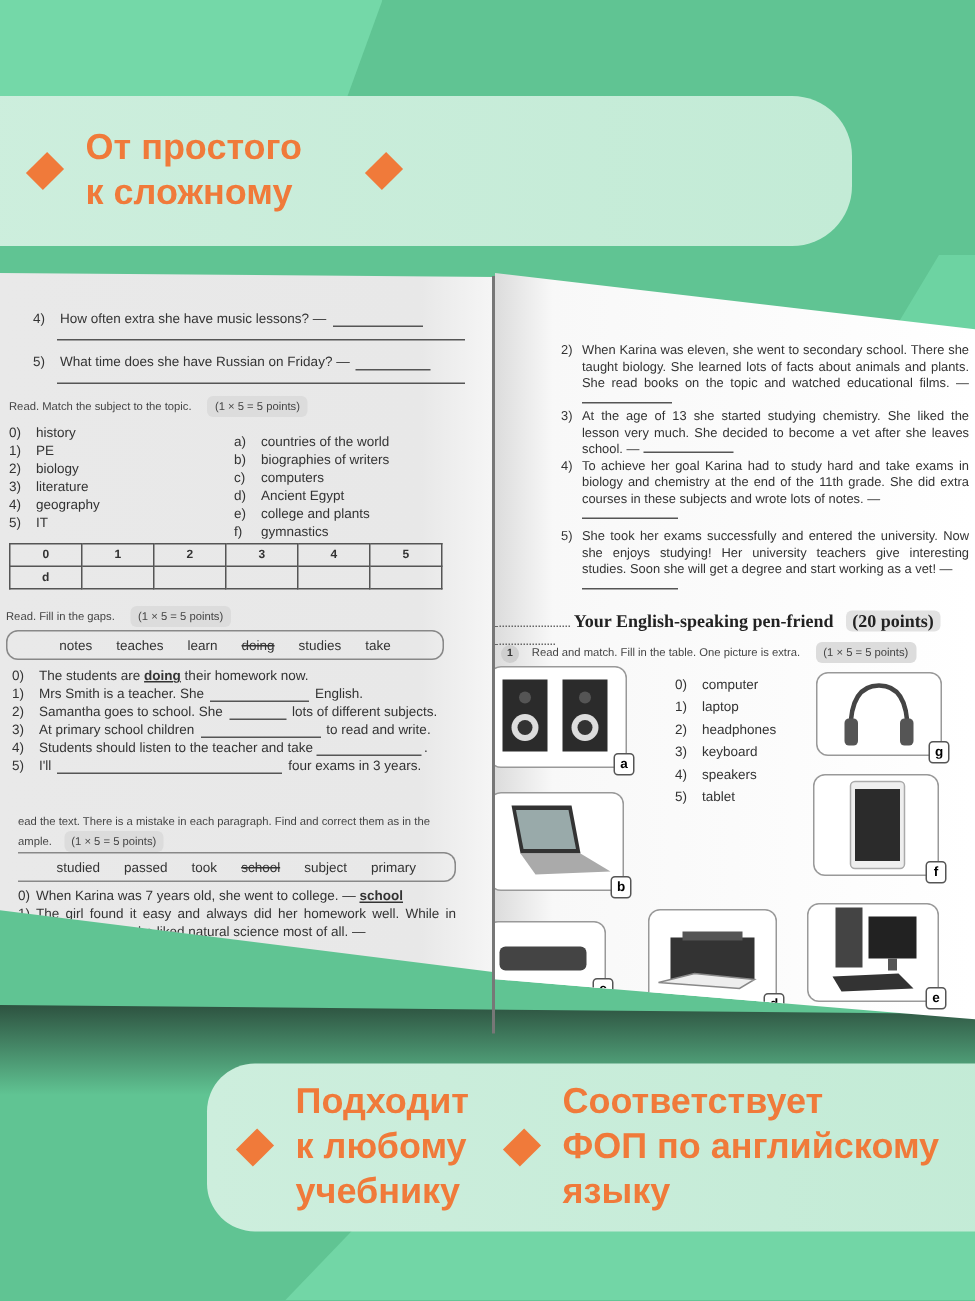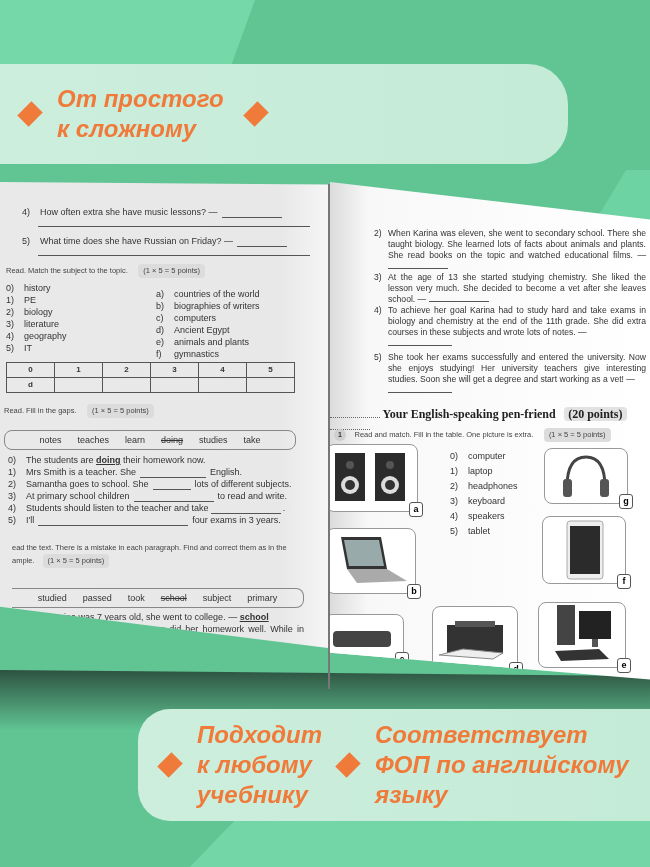--- a/index.html
+++ b/index.html
@@ -49,21 +49,21 @@
     }
     .feature .diamond {
       width: 20px; height: 20px;
       background: #f07a3a;
       transform: rotate(45deg) scaleX(0.8);
       margin-right: 17px;
       flex-shrink: 0;
     }
     .banner.top .feature:nth-child(1) { width: 226px; }
     .banner.bottom .feature:nth-child(1) { width: 178px; }
-    .feature .ftext { white-space: pre-line; font-style: italic; }
+    .feature .ftext { white-space: pre-line; }
 
     
     .book {
       position: absolute; left: 0; top: 170px; width: 650px; height: 540px;
       z-index: 2;
     }
     .page-left {
       position: absolute; left: 0; top: 12px; width: 330px; height: 518px;
       background: linear-gradient(90deg, #e9e9e9 0%, #e8e8e8 85%, #f6f6f6 100%);
       clip-path: polygon(0 0, 100% 0.5%, 100% 90%, 0 82%);
@@ -204,21 +204,21 @@
           <div class="q">
               <span class="n">c)</span>
               <span>computers</span>
             </div>
           <div class="q">
               <span class="n">d)</span>
               <span>Ancient Egypt</span>
             </div>
           <div class="q">
               <span class="n">e)</span>
-              <span>animals and plants</span>
+              <span>college and plants</span>
             </div>
           <div class="q">
               <span class="n">f)</span>
               <span>gymnastics</span>
             </div>
         </div>
       </div>
       <table class="match-table" style="margin-top:2px;">
         <tbody>
             <tr>
@@ -239,21 +239,21 @@
         </tr>
       </tbody>
         </table>
     </div>
 
     <div class="pg" style="left:4px; top:222px; width:292px;">
       <div>
         <span class="inst">Read. Fill in the gaps.</span>
         <span class="pts">(1 × 5 = 5 points)</span>
       </div>
-      <div class="wordbox" style="margin-top:12px;">
+      <div class="wordbox" style="margin-top:2px;">
         <span>notes</span>
         <span>teaches</span>
         <span>learn</span>
         <span class="struck">doing</span>
         <span>studies</span>
         <span>take</span>
       </div>
       <div style="margin-top:4px; padding-left:4px;">
         <div class="q">
             <span class="n">0)</span>
@@ -288,21 +288,21 @@
             <span>I'll</span>
             <span class="line" style="width:150px; margin:0 4px;"></span>
             <span>four exams in 3 years.</span>
           </div>
       </div>
     </div>
 
     <div class="pg" style="left:12px; top:360px; width:292px;">
       <div class="inst">ead the text. There is a mistake in each paragraph. Find and correct them as in the</div>
       <div><span class="inst">ample.</span><span class="pts">(1 × 5 = 5 points)</span></div>
-      <div class="wordbox" style="margin-top:20px; border-left:none; border-radius:0 8px 8px 0;text-align:center;">
+      <div class="wordbox" style="margin-top:0; border-left:none; border-radius:0 8px 8px 0;text-align:center;">
         <span>studied</span>
         <span>passed</span>
         <span>took</span>
         <span class="struck">school</span>
         <span>subject</span>
         <span>primary</span>
       </div>
       <div style="margin-top:3px;">
         <div class="q">
             <span class="n" style="width:12px;">0)</span>

